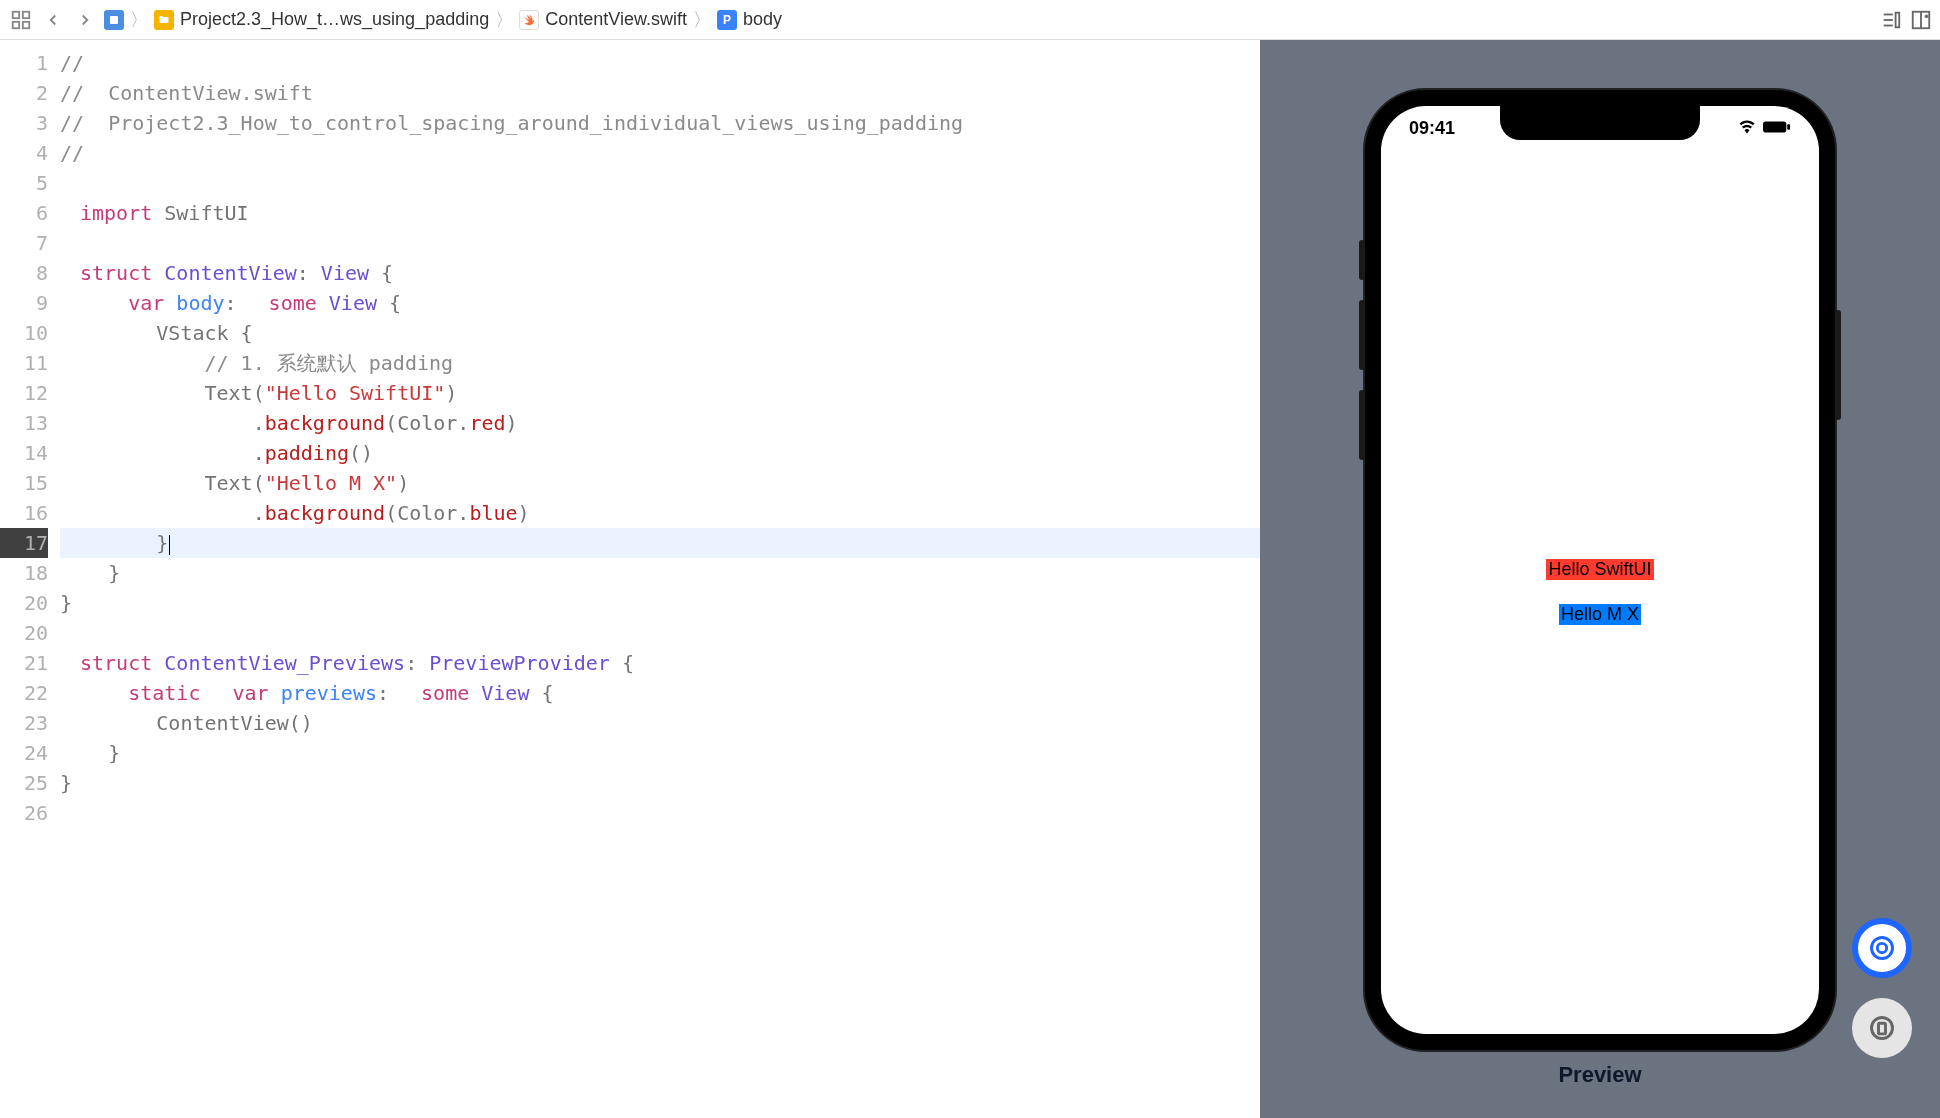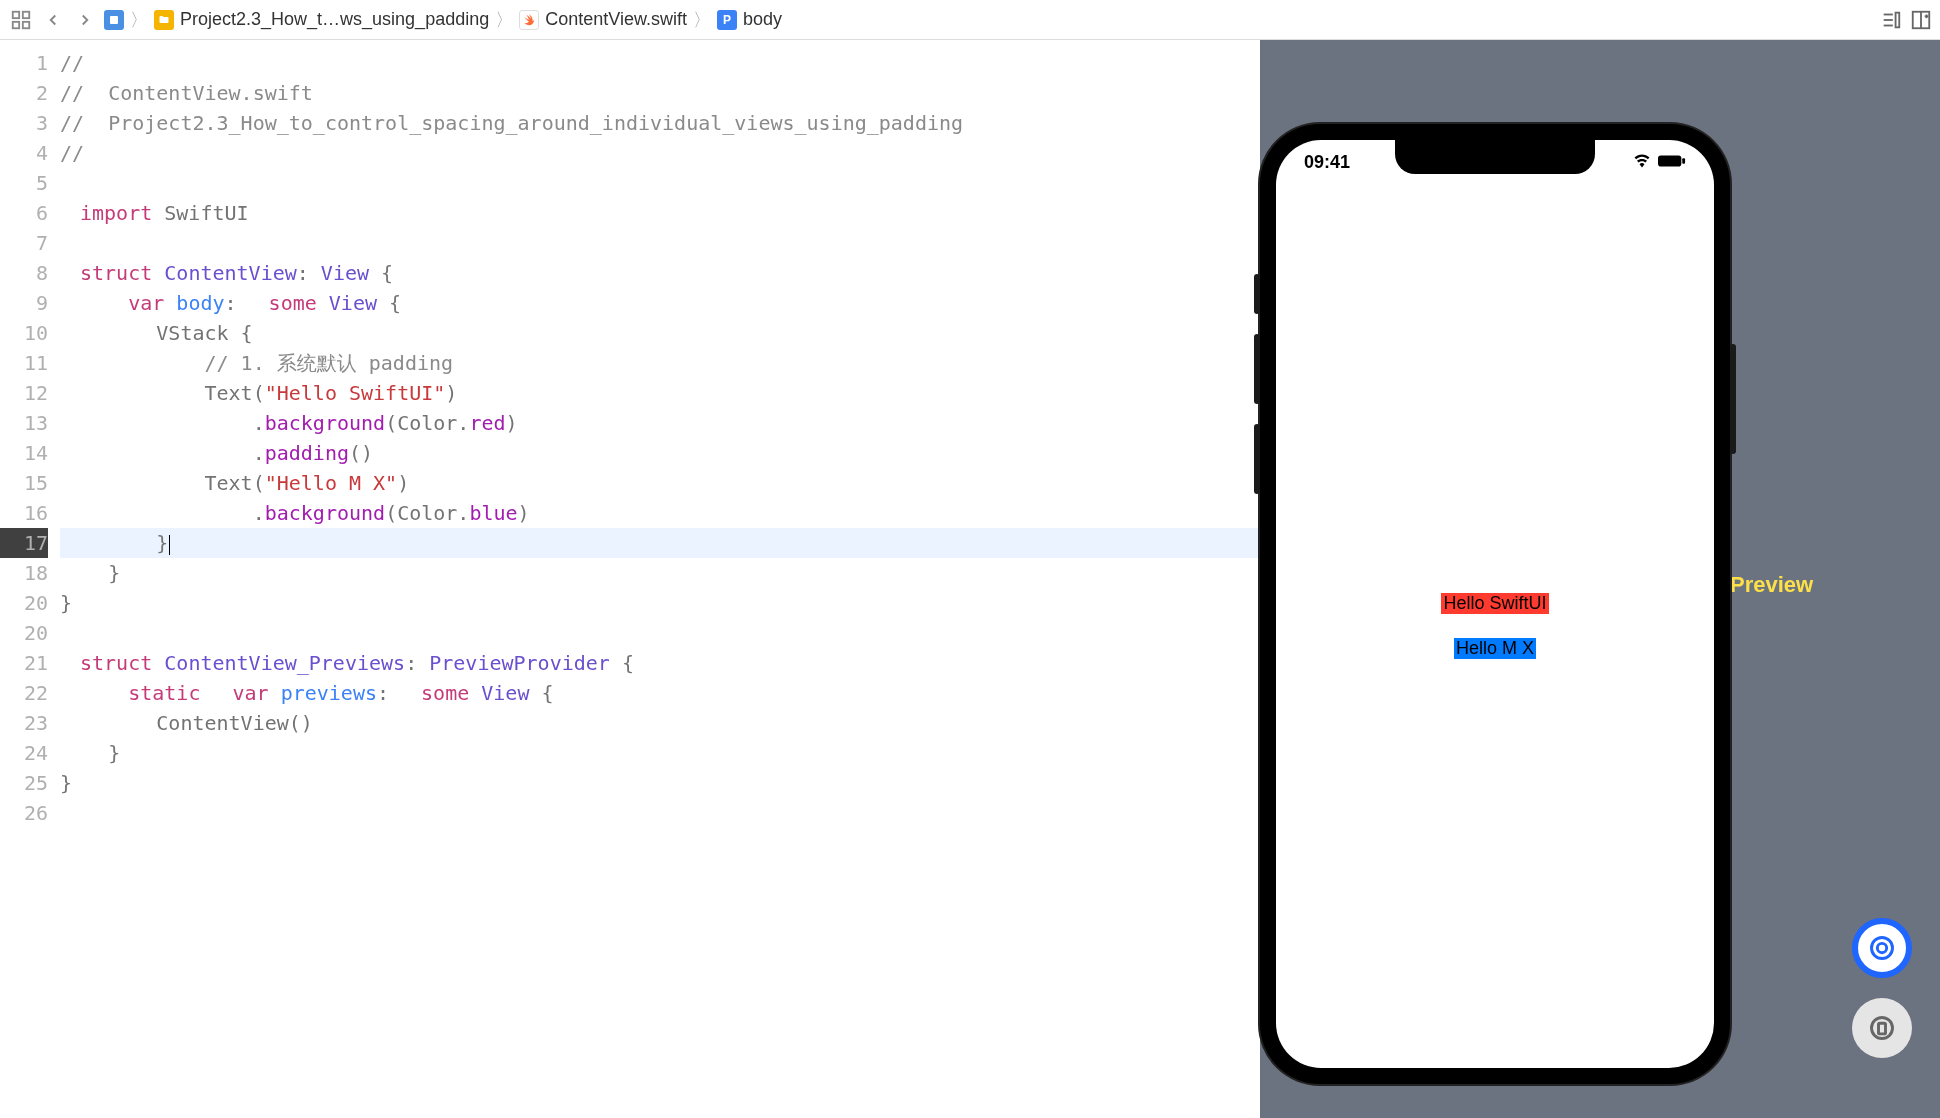--- a/index.html
+++ b/index.html
@@ -90,29 +90,30 @@
   position: relative;
 }
 .line { height: 30px; }
 .line.hl { background: #eaf3ff; }
 .gutter .line.hl { background: #404040; }
 .tok-comment { color: #8a8a8a; }
 .tok-keyword { color: #c53b7a; margin-left: 20px; }
 .tok-type { color: #6a4fcf; }
 .tok-funcname { color: #3b82f6; }
 .tok-string { color: #c8393b; }
-.tok-member { color: #a21caf; }
+.tok-member { color: #b91c1c; }
 .tok-plain { color: #737373; }
 .cursor-bar { display:inline-block; width:1px; height:20px; background:#000; vertical-align:middle; margin-left:1px; }
 
 .preview-pane {
   width: 680px;
   background: #6b7280;
   position: relative;
   display: flex;
+  flex-direction: column;
   align-items: center;
 }
 .phone {
   margin-top: 50px;
   width: 470px;
   height: 960px;
   background: #000;
   border-radius: 60px;
   padding: 16px;
   position: relative;
@@ -167,21 +168,21 @@
   position: absolute;
   background: #1a1a1a;
   border-radius: 3px;
 }
 .side-btn.l1 { left:-6px; top:150px; width:6px; height:40px; }
 .side-btn.l2 { left:-6px; top:210px; width:6px; height:70px; }
 .side-btn.l3 { left:-6px; top:300px; width:6px; height:70px; }
 .side-btn.r1 { right:-6px; top:220px; width:6px; height:110px; }
 
 .preview-label {
-  color: #fde047;
+  color: #0f172a;
   font-size: 22px;
   font-weight: 600;
   margin-top: 12px;
 }
 .float-btn {
   position: absolute;
   right: 28px;
   width: 60px;
   height: 60px;
   border-radius: 50%;

